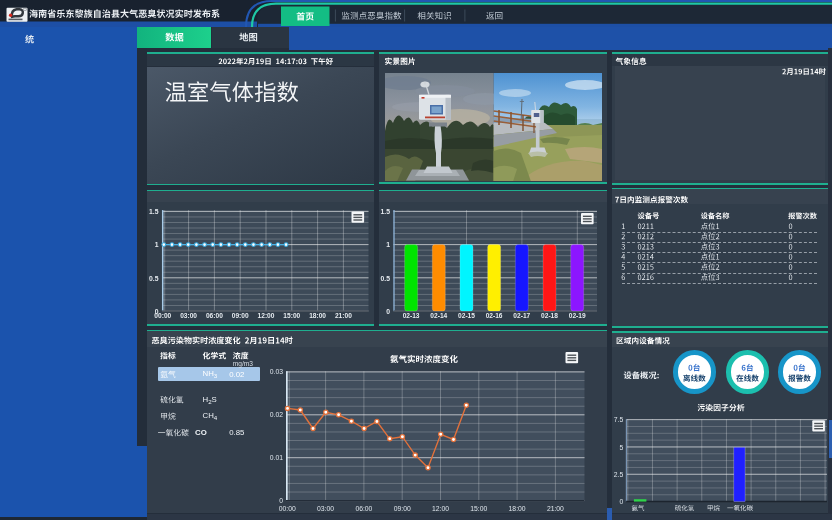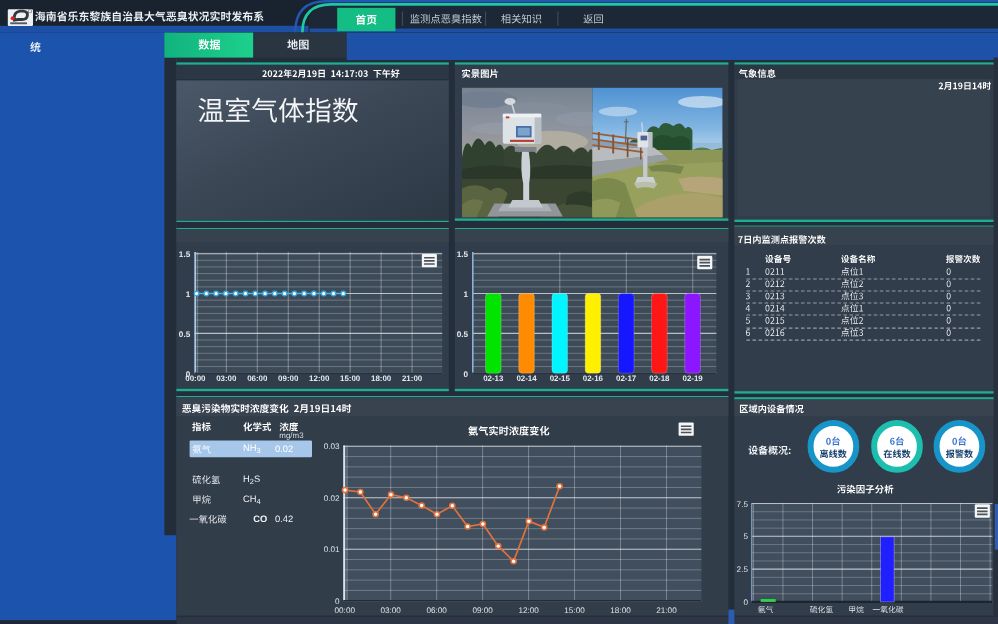--- a/index.html
+++ b/index.html
@@ -62,22 +62,22 @@
     <div class="circ" style="left:725.9px;top:350.4px;border-color:#1cbfae"></div>
     <div class="circ" style="left:777.9px;top:350.4px;border-color:#1795c8"></div>
     <div class="abs" style="left:146.5px;top:513.5px;width:685.5px;height:6.5px;background:#2c3645"></div>
     <div class="abs" style="left:0;top:516.5px;width:146.5px;height:3.5px;background:#1e2733"></div>
     <div class="abs" style="left:606.5px;top:508px;width:5px;height:12px;background:#2a5cb0"></div>
     <div class="lat" style="left:232.8px;top:360.6px;font-size:6.6px;color:#d8dfe6;font-weight:normal">mg/m3</div>
     <div class="lat" style="left:202.5px;top:370.3px;font-size:7.8px;color:#ffffff;font-weight:normal">NH<span style="font-size:6.2px;vertical-align:-1.6px">3</span></div>
     <div class="lat" style="left:229.2px;top:370.6px;font-size:7.8px;color:#ffffff;font-weight:normal">0.02</div>
     <div class="lat" style="left:202.5px;top:395.5px;font-size:7.8px;color:#eef2f6;font-weight:normal">H<span style="font-size:6.2px;vertical-align:-1.6px">2</span>S</div>
     <div class="lat" style="left:202.5px;top:412.0px;font-size:7.8px;color:#eef2f6;font-weight:normal">CH<span style="font-size:6.2px;vertical-align:-1.6px">4</span></div>
-    <div class="lat" style="left:211px;top:428.8px;font-size:7.8px;color:#eef2f6;font-weight:bold">CO</div>
-    <div class="lat" style="left:229.2px;top:428.8px;font-size:7.8px;color:#eef2f6;font-weight:normal">0.42</div>
+    <div class="lat" style="left:195px;top:428.8px;font-size:7.8px;color:#eef2f6;font-weight:bold">CO</div>
+    <div class="lat" style="left:229.2px;top:428.8px;font-size:7.8px;color:#eef2f6;font-weight:normal">0.85</div>
     <svg class="ch" style="left:0;top:0" width="832" height="27" viewBox="0 0 832 27">
       <rect x="0" y="0" width="832" height="27" fill="#19222f"></rect>
       <rect x="0" y="21.5" width="832" height="5.5" fill="#1d4fa5"></rect>
       <path d="M257,27 L257,21 Q257,4.8 277,4.8 L832,4.8 L832,27 Z" fill="#1d2836"></path>
       <rect x="258" y="23.8" width="574" height="3.2" fill="#1d4fa5"></rect>
       <path d="M252,27 Q252,3.6 276,3.6 L832,3.6" fill="none" stroke="#1fc8a5" stroke-width="2.2"></path>
       <path d="M246,27 Q246,1.1 272,1.1 L832,1.1" fill="none" stroke="#2257b2" stroke-width="2.0"></path>
       <rect x="281" y="6.5" width="48.5" height="19.5" fill="#13bd84"></rect>
       <line x1="335.4" y1="9.5" x2="335.4" y2="21.5" stroke="#3c4a5a" stroke-width="1"></line>
       <line x1="404.6" y1="9.5" x2="404.6" y2="21.5" stroke="#3c4a5a" stroke-width="1"></line>

